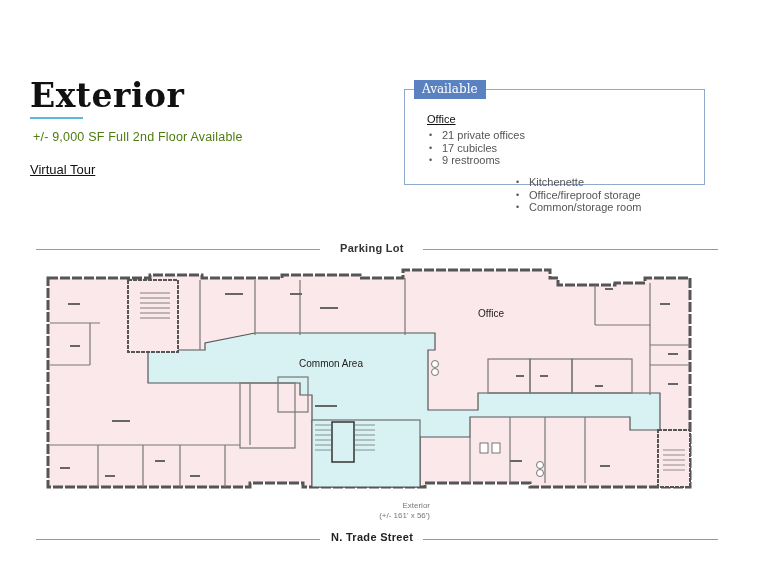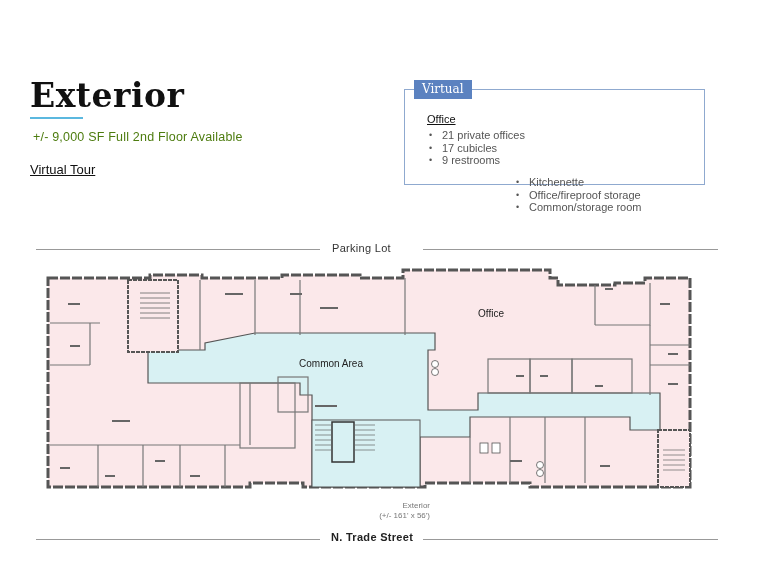--- a/index.html
+++ b/index.html
@@ -62,36 +62,36 @@
 </style>
 </head>
 <body>
 
 <div class="title">Exterior</div>
 <div class="title-underline"></div>
 <div class="subtitle">+/- 9,000 SF Full 2nd Floor Available</div>
 <a class="tour-link">Virtual Tour</a>
 
 <div class="features-box"></div>
-<div class="features-tab">Virtual</div>
+<div class="features-tab">Available</div>
 <div class="features-heading">Office</div>
 <ul class="feat-col c1">
   <li>21 private offices</li>
   <li>17 cubicles</li>
   <li>9 restrooms</li>
 </ul>
 <ul class="feat-col c2">
   <li>Kitchenette</li>
   <li>Office/fireproof storage</li>
   <li>Common/storage room</li>
 </ul>
 
 <div class="street-line" style="left:36px; top:249px; width:284px;"></div>
 <div class="street-line" style="left:423px; top:249px; width:295px;"></div>
-<div class="street-label" style="left:326px; top:242px;">Parking Lot</div>
+<div class="street-label" style="left:334px; top:242px;font-weight:bold;">Parking Lot</div>
 
 <svg class="plan" viewBox="0 0 685 230" width="685" height="230">
 
   <path d="M8,13 L110,13 L110,10 L162,10 L162,13 L242,13 L242,10 L320,10 L320,13 L363,13 L363,5 L510,5 L510,13 L518,13 L518,20 L575,20 L575,18 L605,18 L605,13 L650,13 L650,222 L490,222 L490,218 L385,218 L385,222 L263,222 L263,218 L210,218 L210,222 L8,222 Z" fill="#fbe8ea" stroke="#555" stroke-width="3" stroke-dasharray="10 2"></path>
 
   <path d="M108,85 L165,85 L165,78 L215,68 L395,68 L395,85 L388,85 L388,145 L438,145 L438,128 L620,128 L620,165 L590,165 L590,152 L430,152 L430,172 L388,172 L388,172 L380,172 L380,222 L272,222 L272,130 L260,130 L260,118 L108,118 Z" fill="#d8f1f3" stroke="#555" stroke-width="1.2"></path>
 
   <rect x="88" y="15" width="50" height="72" fill="#fbe8ea" stroke="#555" stroke-width="2" stroke-dasharray="4 1"></rect>
   <g stroke="#666" stroke-width="0.8">
     <line x1="100" y1="28" x2="130" y2="28"></line>

